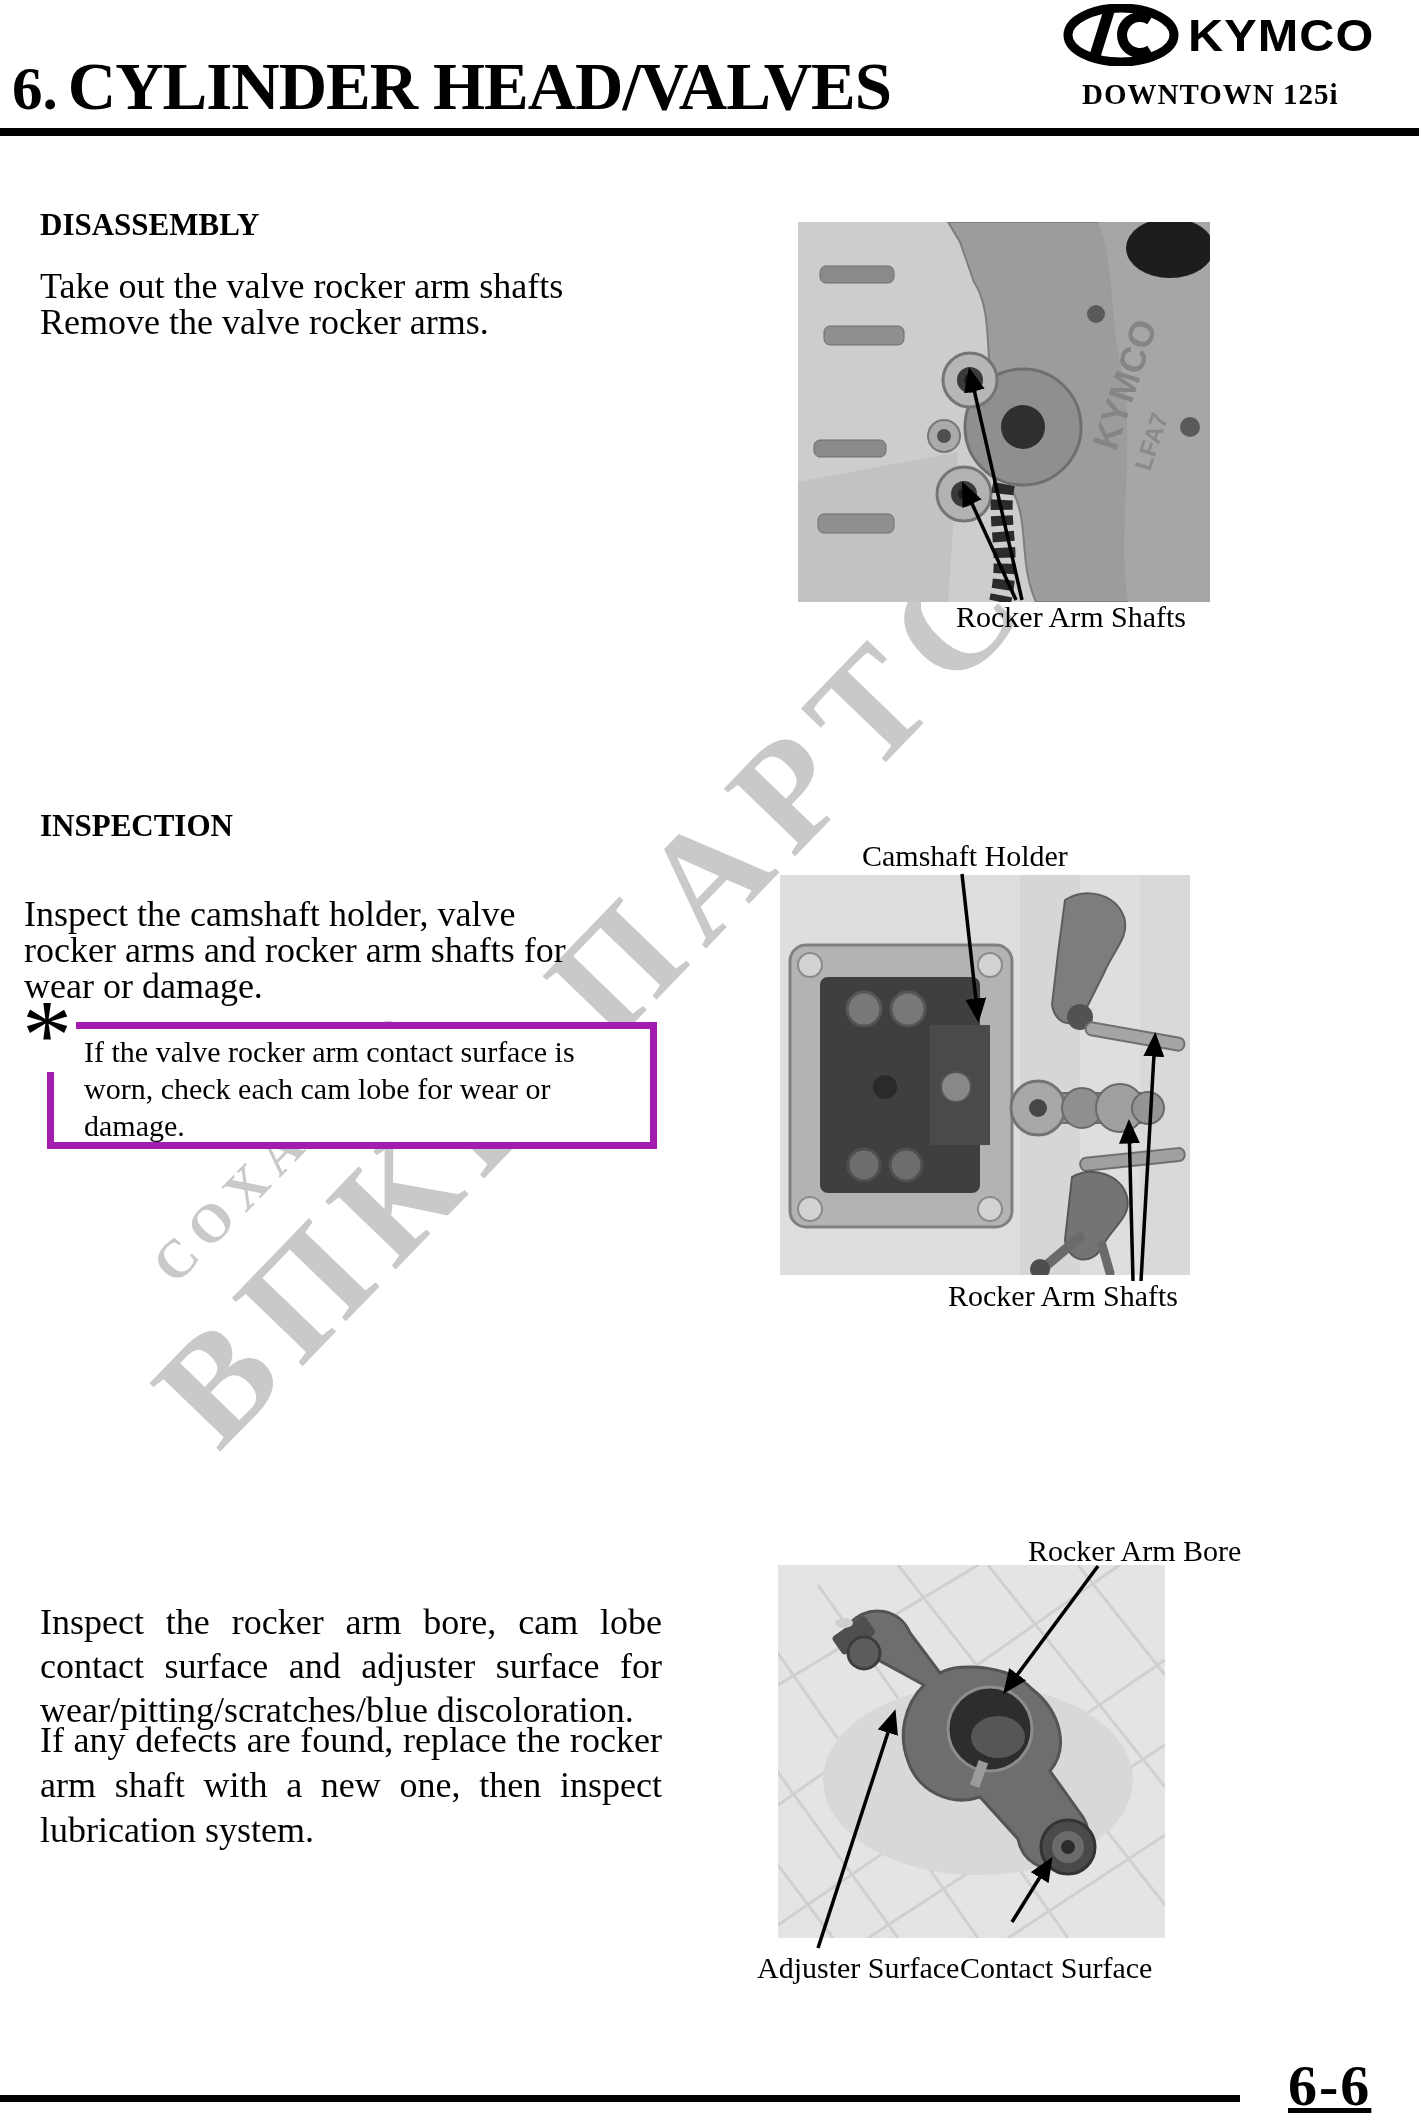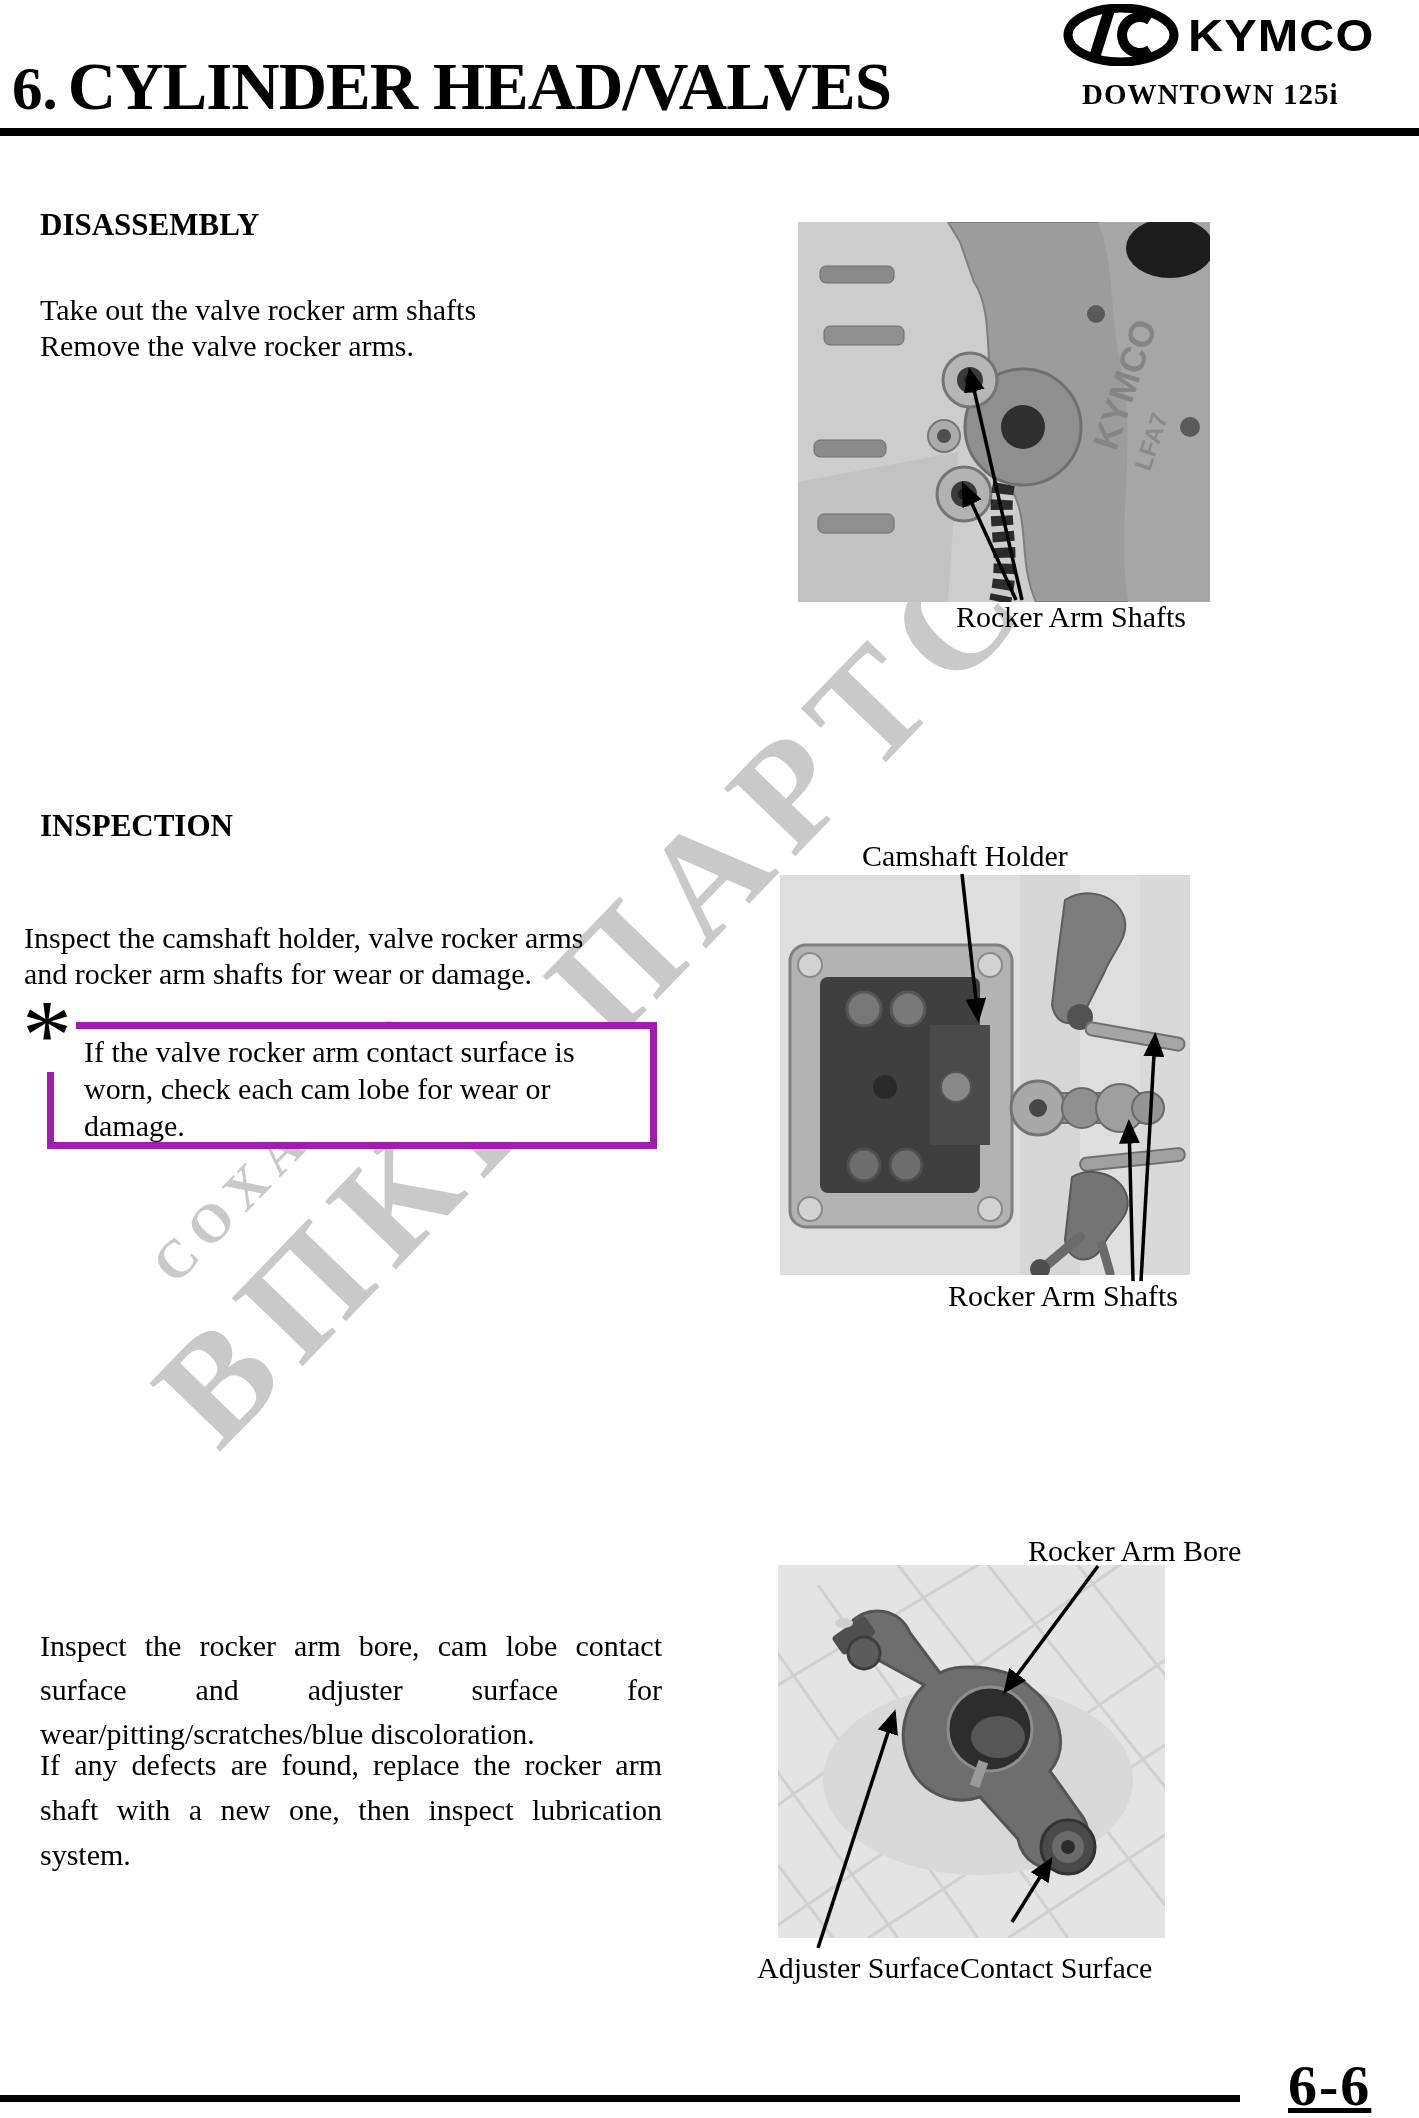--- a/index.html
+++ b/index.html
@@ -27,21 +27,21 @@
   .logo-row{display:flex;align-items:center;}
   .kymco-word{font-family:"Liberation Sans", sans-serif;font-weight:bold;
       font-size:45px;letter-spacing:1px;transform:scaleX(1.08);
       transform-origin:left center;margin-left:8px;margin-top:-2px;}
   .model-name{font-size:29px;font-weight:bold;margin-top:8px;margin-left:20px;
       letter-spacing:1px;white-space:nowrap;}
   .header-rule{position:absolute;left:0;top:128px;width:1419px;height:8px;
       background:#000;z-index:2;}
   
   .h2{position:absolute;font-size:31px;font-weight:bold;z-index:2;white-space:nowrap;}
-  .body-text{position:absolute;font-size:30px;line-height:36px;z-index:2;margin-top:24px;}
+  .body-text{position:absolute;font-size:36px;line-height:36px;z-index:2;}
   .pre{white-space:pre-line;}
   .just{text-align:justify;}
   
   .note-box{position:absolute;left:47px;top:1022px;width:610px;height:127px;
       border:7px solid #a21caf;box-sizing:border-box;z-index:4;background:#fff;}
   .note-text{font-size:30px;line-height:37px;padding:4px 18px 0 30px;}
   .note-star{position:absolute;left:18px;top:998px;z-index:5;background:#fff;
       font-size:100px;line-height:74px;padding:0 4px;font-family:"Liberation Serif",serif;}
   
   .figure{position:absolute;z-index:2;}

